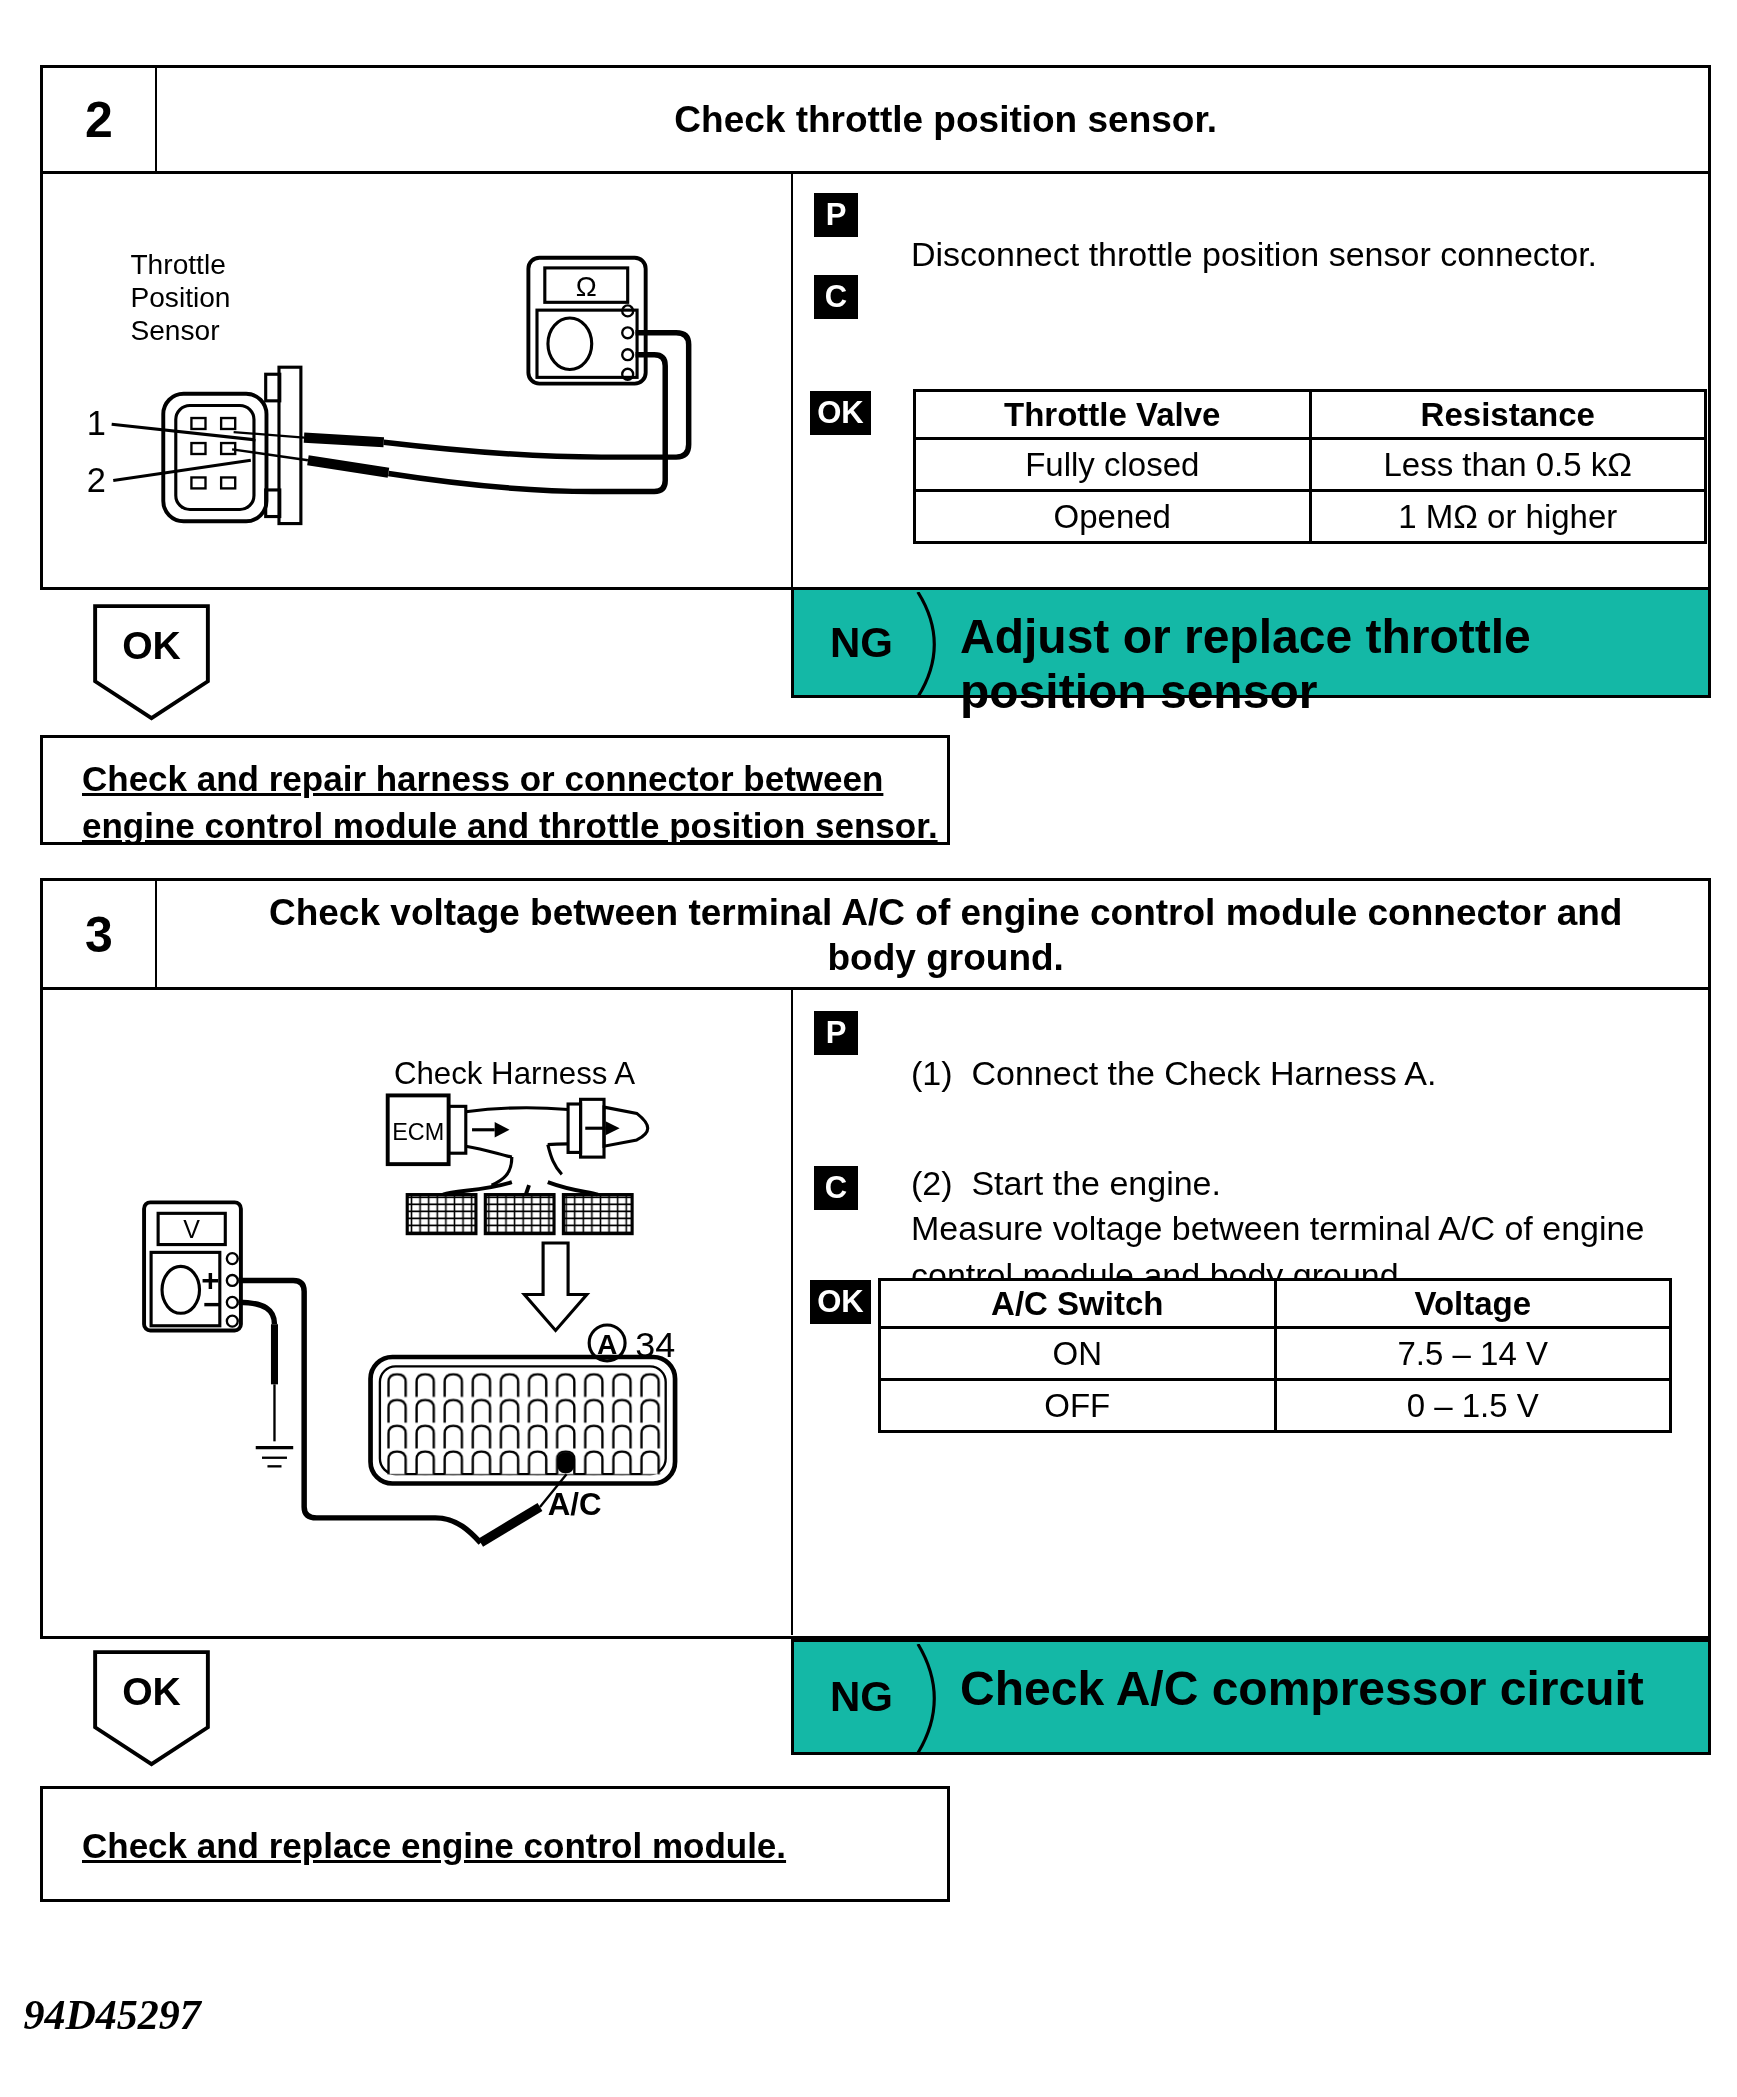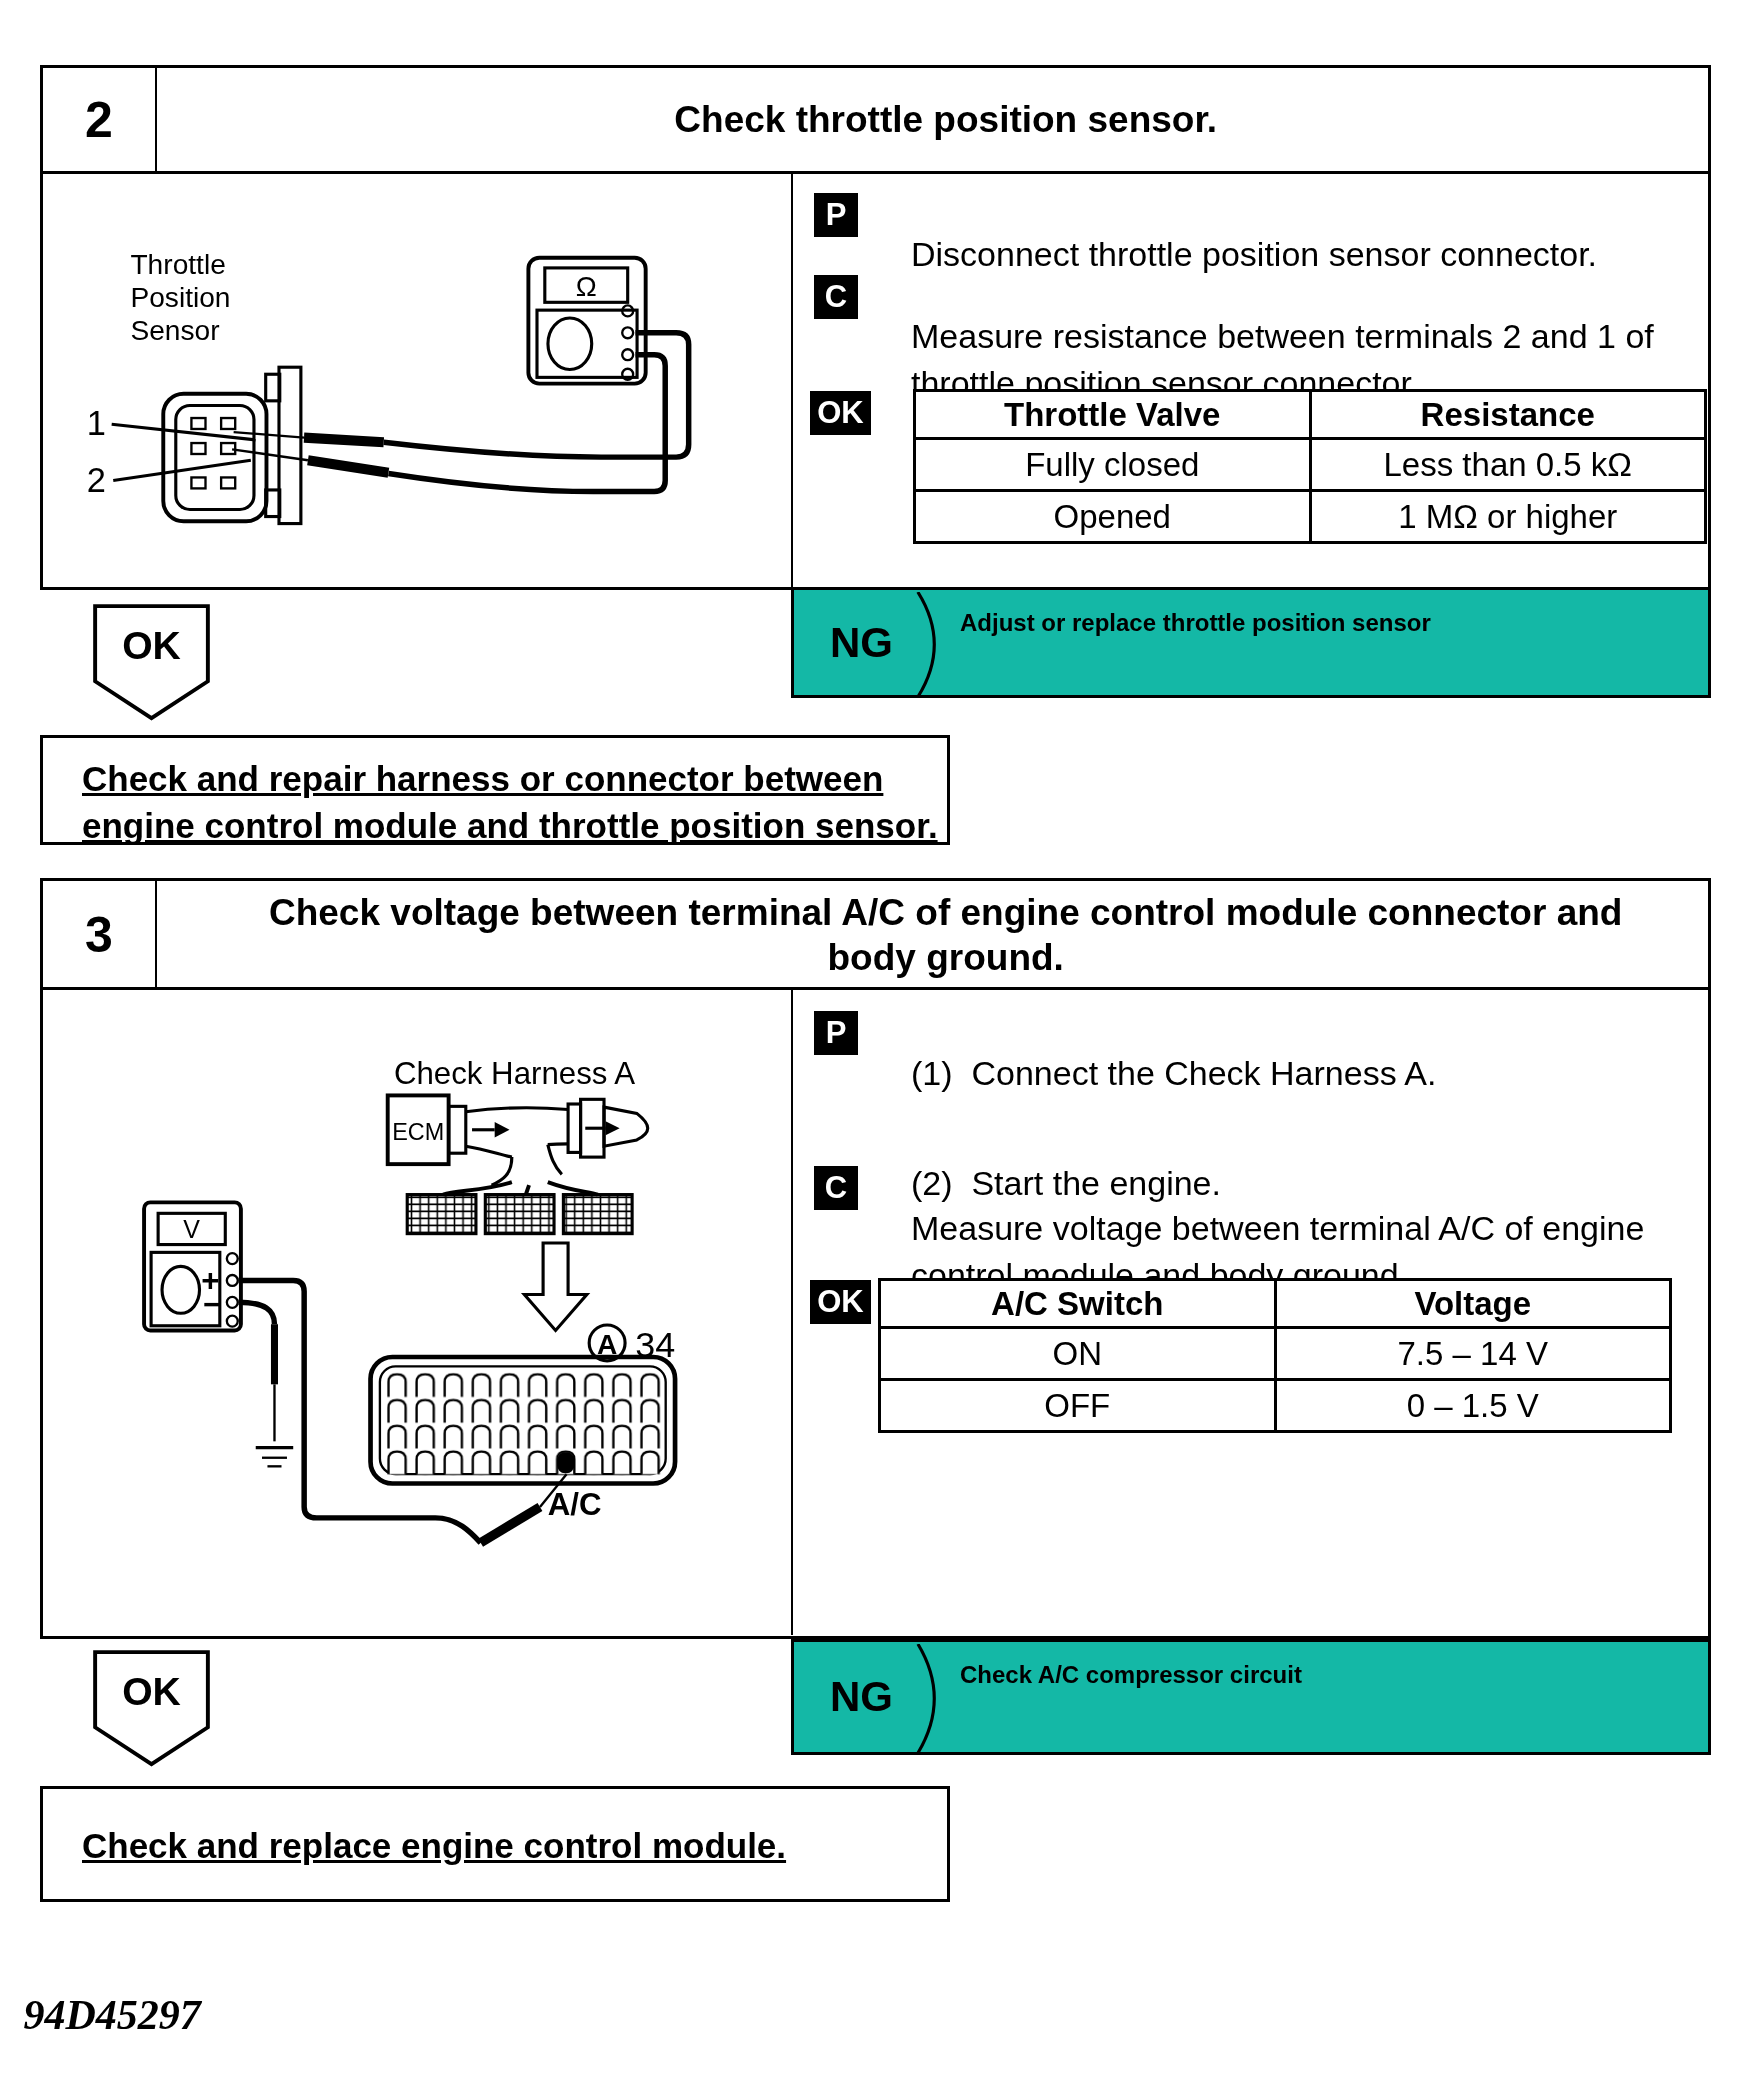--- a/index.html
+++ b/index.html
@@ -24,21 +24,21 @@
     display:flex; align-items:center; justify-content:center;
   }
   .txt { position:absolute; font-size:34px; line-height:47px; color:#000;margin-top:36px; }
   .spec { position:absolute; border-collapse:collapse; background:#fff; table-layout:fixed; }
   .spec th, .spec td { border:3.1px solid #000; text-align:center; font-size:33px; padding:0; }
   .spec th { height:48px; font-weight:bold; }
   .spec td { height:52px; font-weight:normal; }
   .ng { position:absolute; border:3.1px solid #000; background:#14b8a6; }
   .ng-label { position:absolute; left:36px; top:0; height:100%; display:flex; align-items:center; font-size:42px; font-weight:bold; }
   .ng-chev { position:absolute; left:119px; top:1.6px; }
-  .ng-text { position:absolute; left:166px; top:19px; font-size:24px; font-weight:bold; }
+  .ng-text { position:absolute; left:166px; top:19px; font-size:48px; font-weight:bold; }
   .result { position:absolute; border:3.9px solid #000; background:#fff; font-size:35px; font-weight:bold; line-height:47px;text-decoration:underline; }
   .divider { position:absolute; width:2.3px; background:#000; }
   .footer { position:absolute; font-family:"Liberation Serif", serif; font-style:italic; font-weight:bold; font-size:42px; }
   svg text { font-family:"Liberation Sans", sans-serif; fill:#000; }
   .okflow-text { font-weight:bold; font-size:50px; }
 </style>
 </head>
 <body>
 
 <div class="page">
@@ -100,24 +100,20 @@
         <circle cx="744" cy="256" r="7" stroke-width="3"></circle>
       </g>
     </g>
     <text x="691" y="156" font-size="36" text-anchor="middle" fill="#000">Ω</text>
   </svg>
 
   <div class="badge" style="left:814px;top:193px;width:44px;height:44px">P</div>
   <div class="txt" style="left:911px;top:195px;width:789px">Disconnect throttle position sensor connector.</div>
 
   <div class="badge" style="left:814px;top:275px;width:44px;height:44px">C</div>
-  <div class="txt" style="left:911px;top:277px;width:805px">
-    <div>Measure resistance between terminals 2 and 1 of</div>
-    <div>throttle position sensor connector.</div>
-  </div>
 
   <div class="badge" style="left:810px;top:391px;width:61px;height:44px">OK</div>
   <table class="spec" style="left:913px;top:389px;width:794px">
     <colgroup>
         <col style="width:50%">
         <col style="width:50%">
       </colgroup>
     <tbody>
         <tr>
       <th>Throttle Valve</th>

